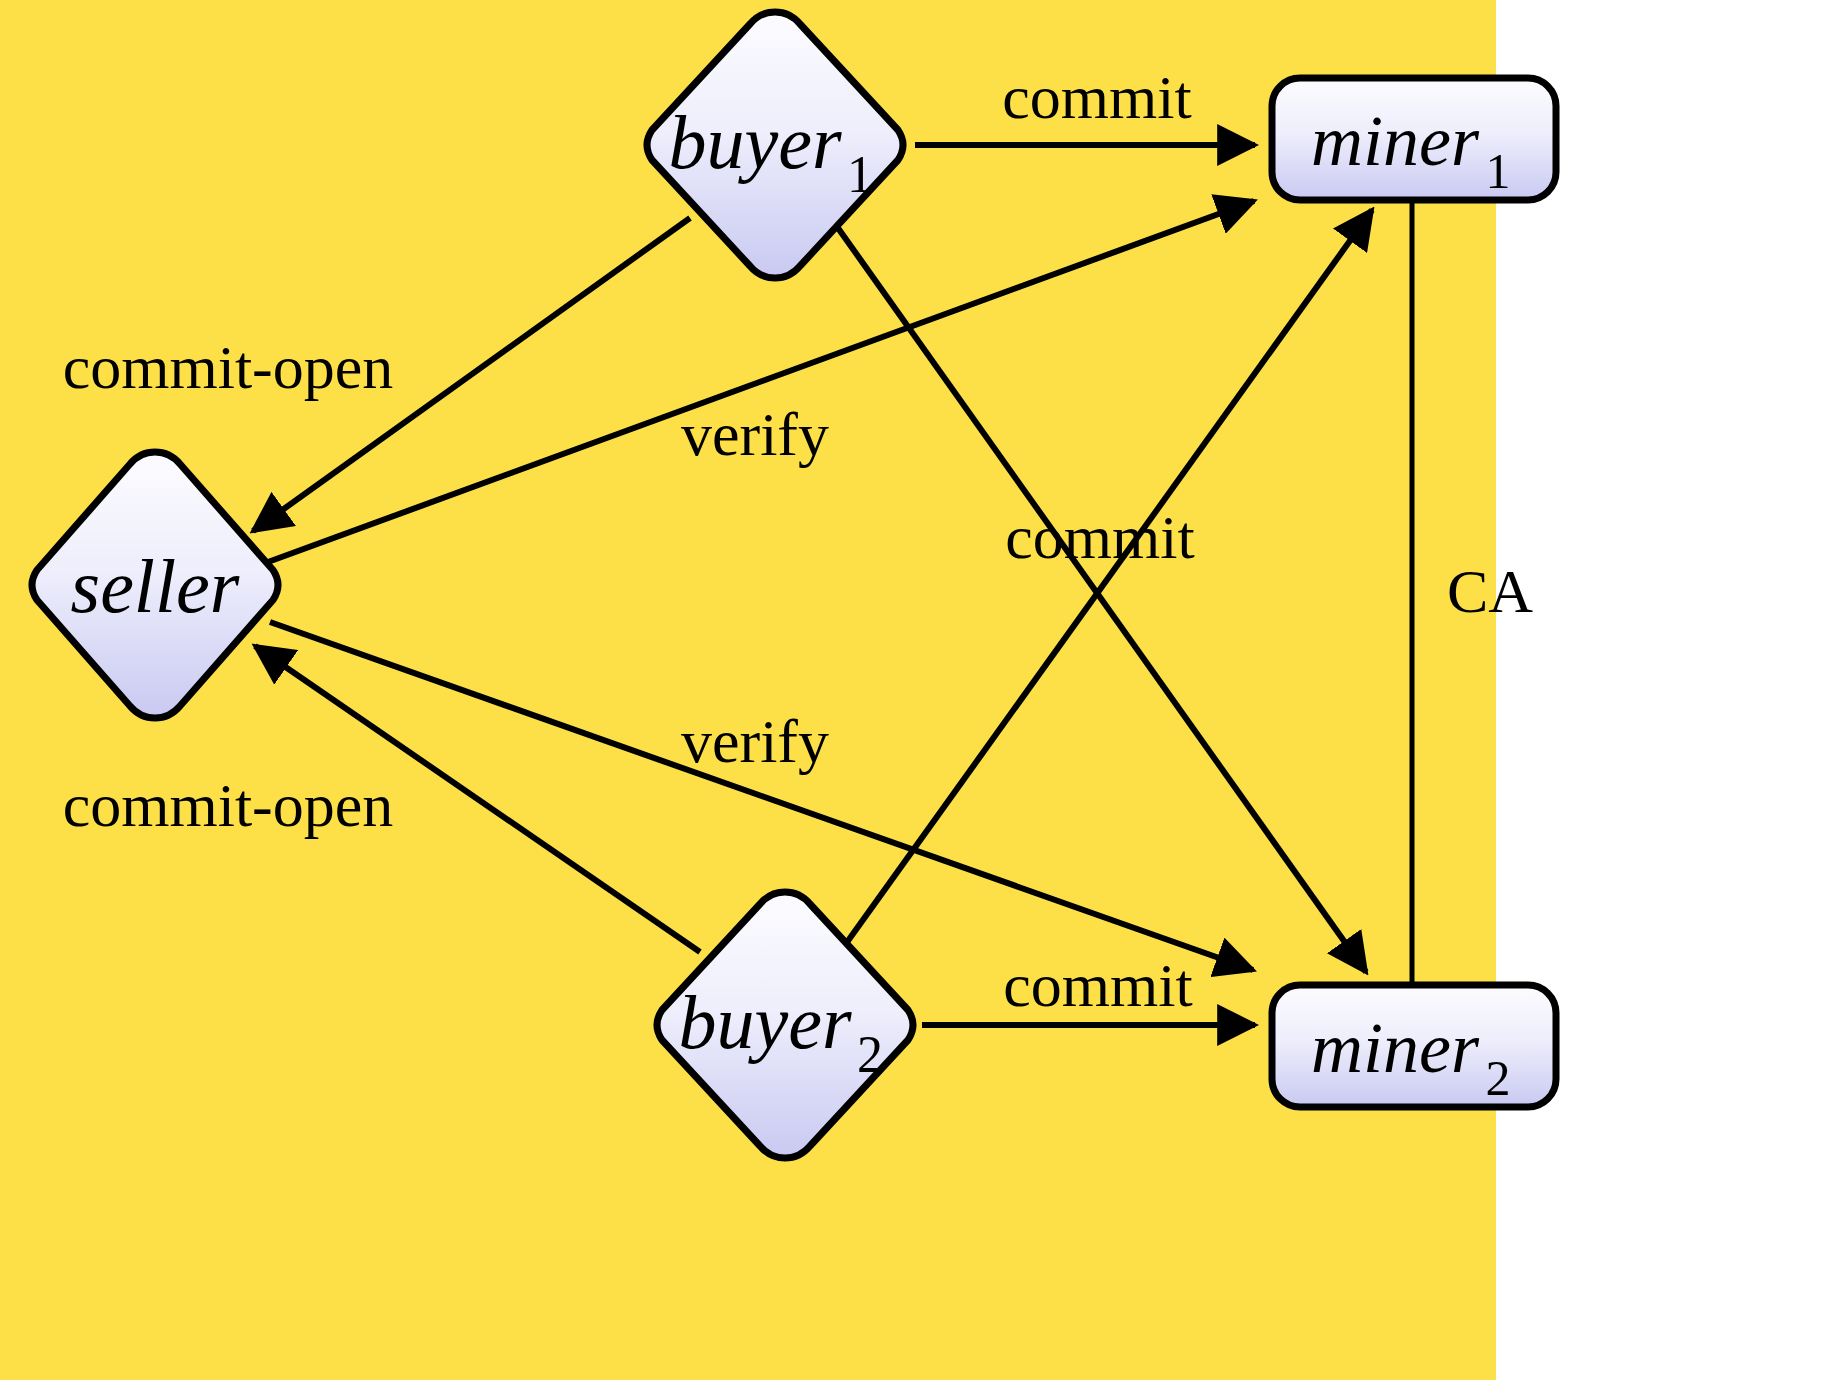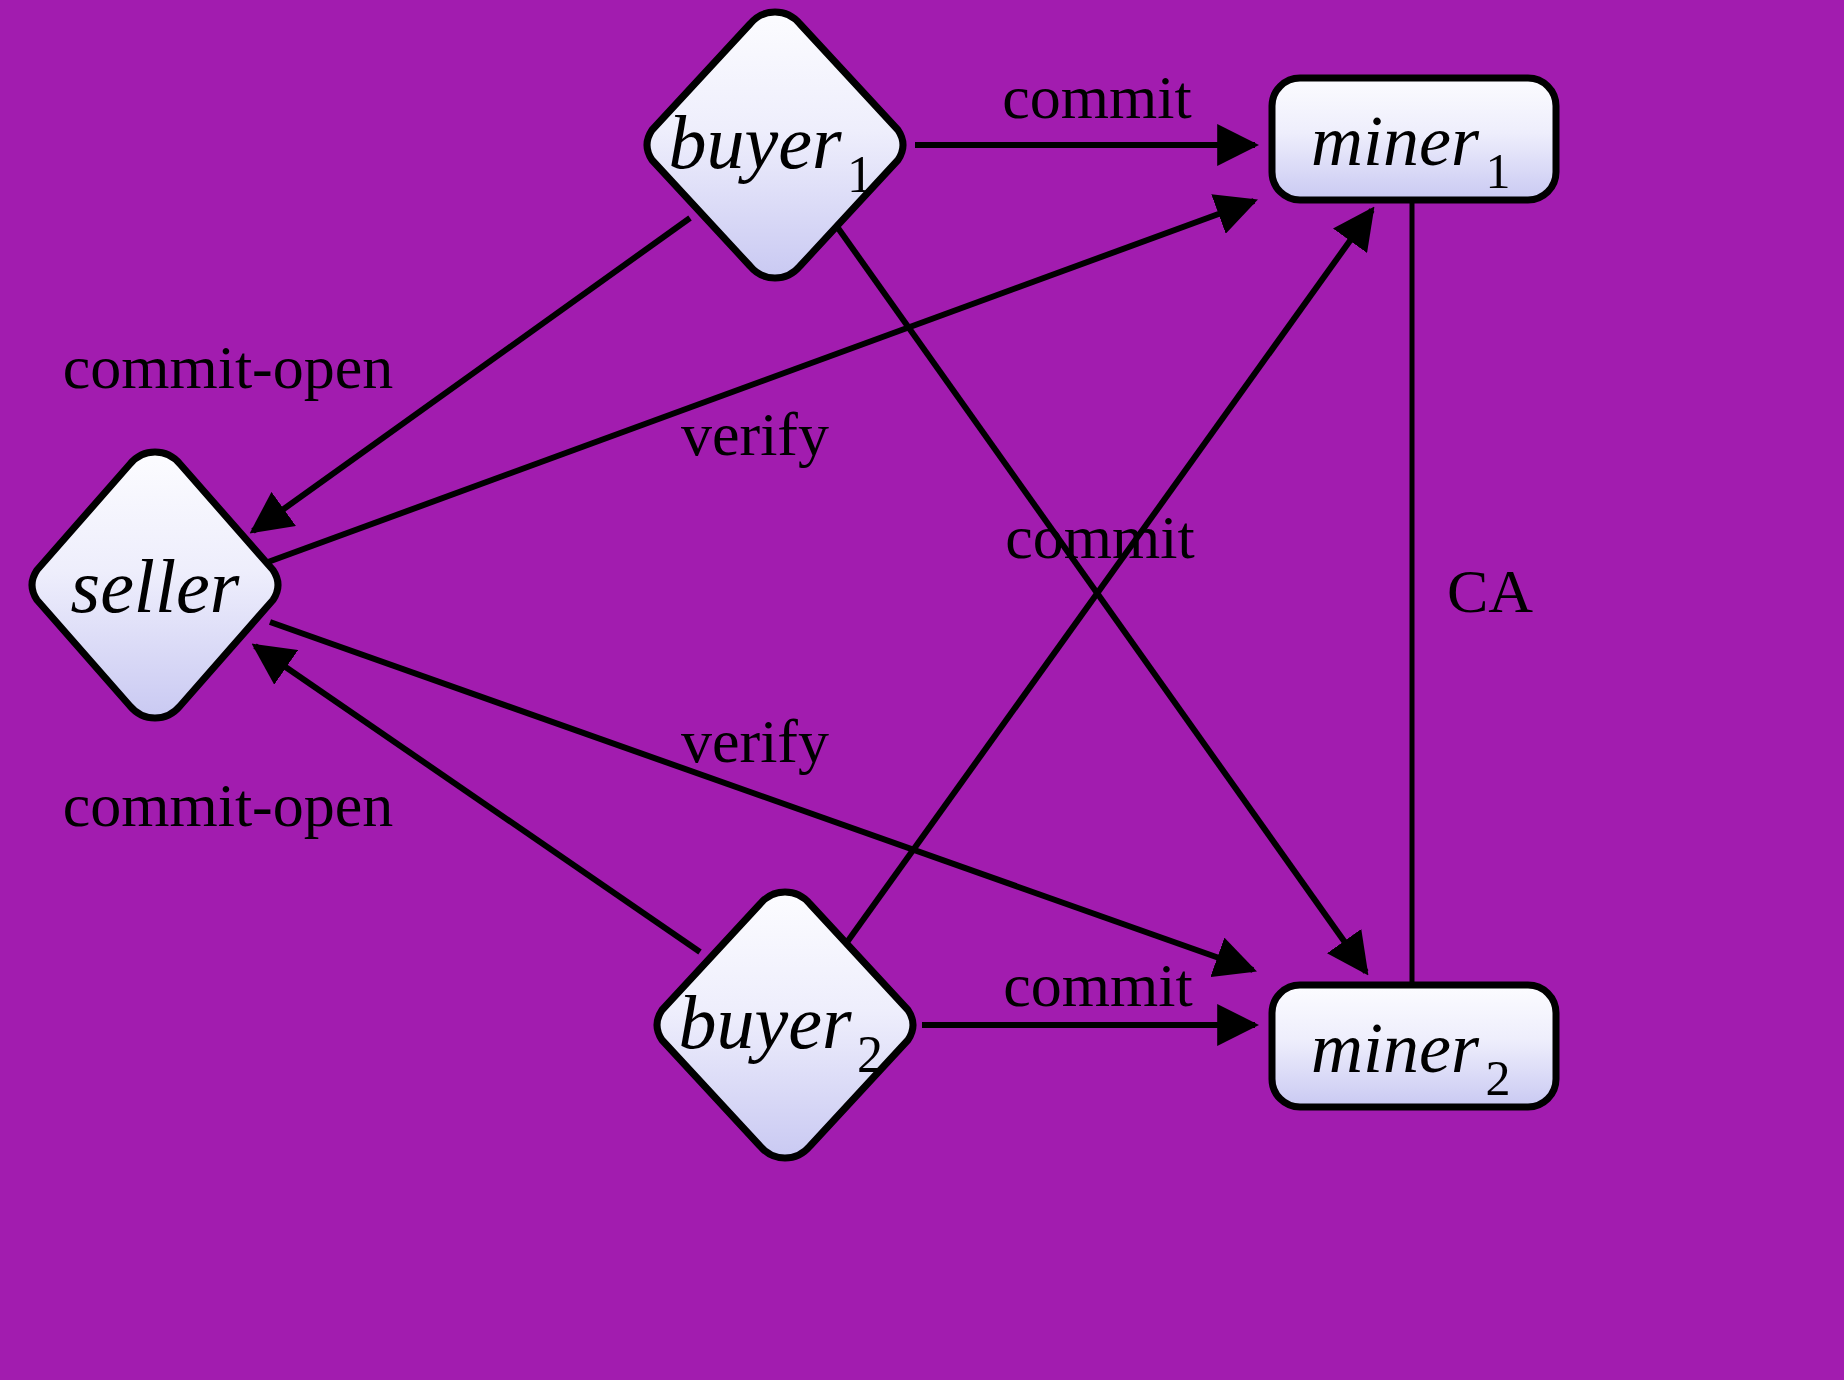--- a/index.html
+++ b/index.html
@@ -9,23 +9,23 @@
     background: #ffffff;
   }
   body {
     width: 1844px;
     height: 1380px;
     overflow: hidden;
     font-family: "Liberation Serif", "DejaVu Serif", serif;
   }
   #diagram-root {
     position: relative;
-    width: 1844px;
+    width: 1496px;
     height: 1380px;
-    background: #a21caf;
+    background: #fde047;
   }
   #diagram-svg {
     position: absolute;
     left: 0;
     top: 0;
     width: 1844px;
     height: 1380px;
     display: block;
   }
   .node-label {

